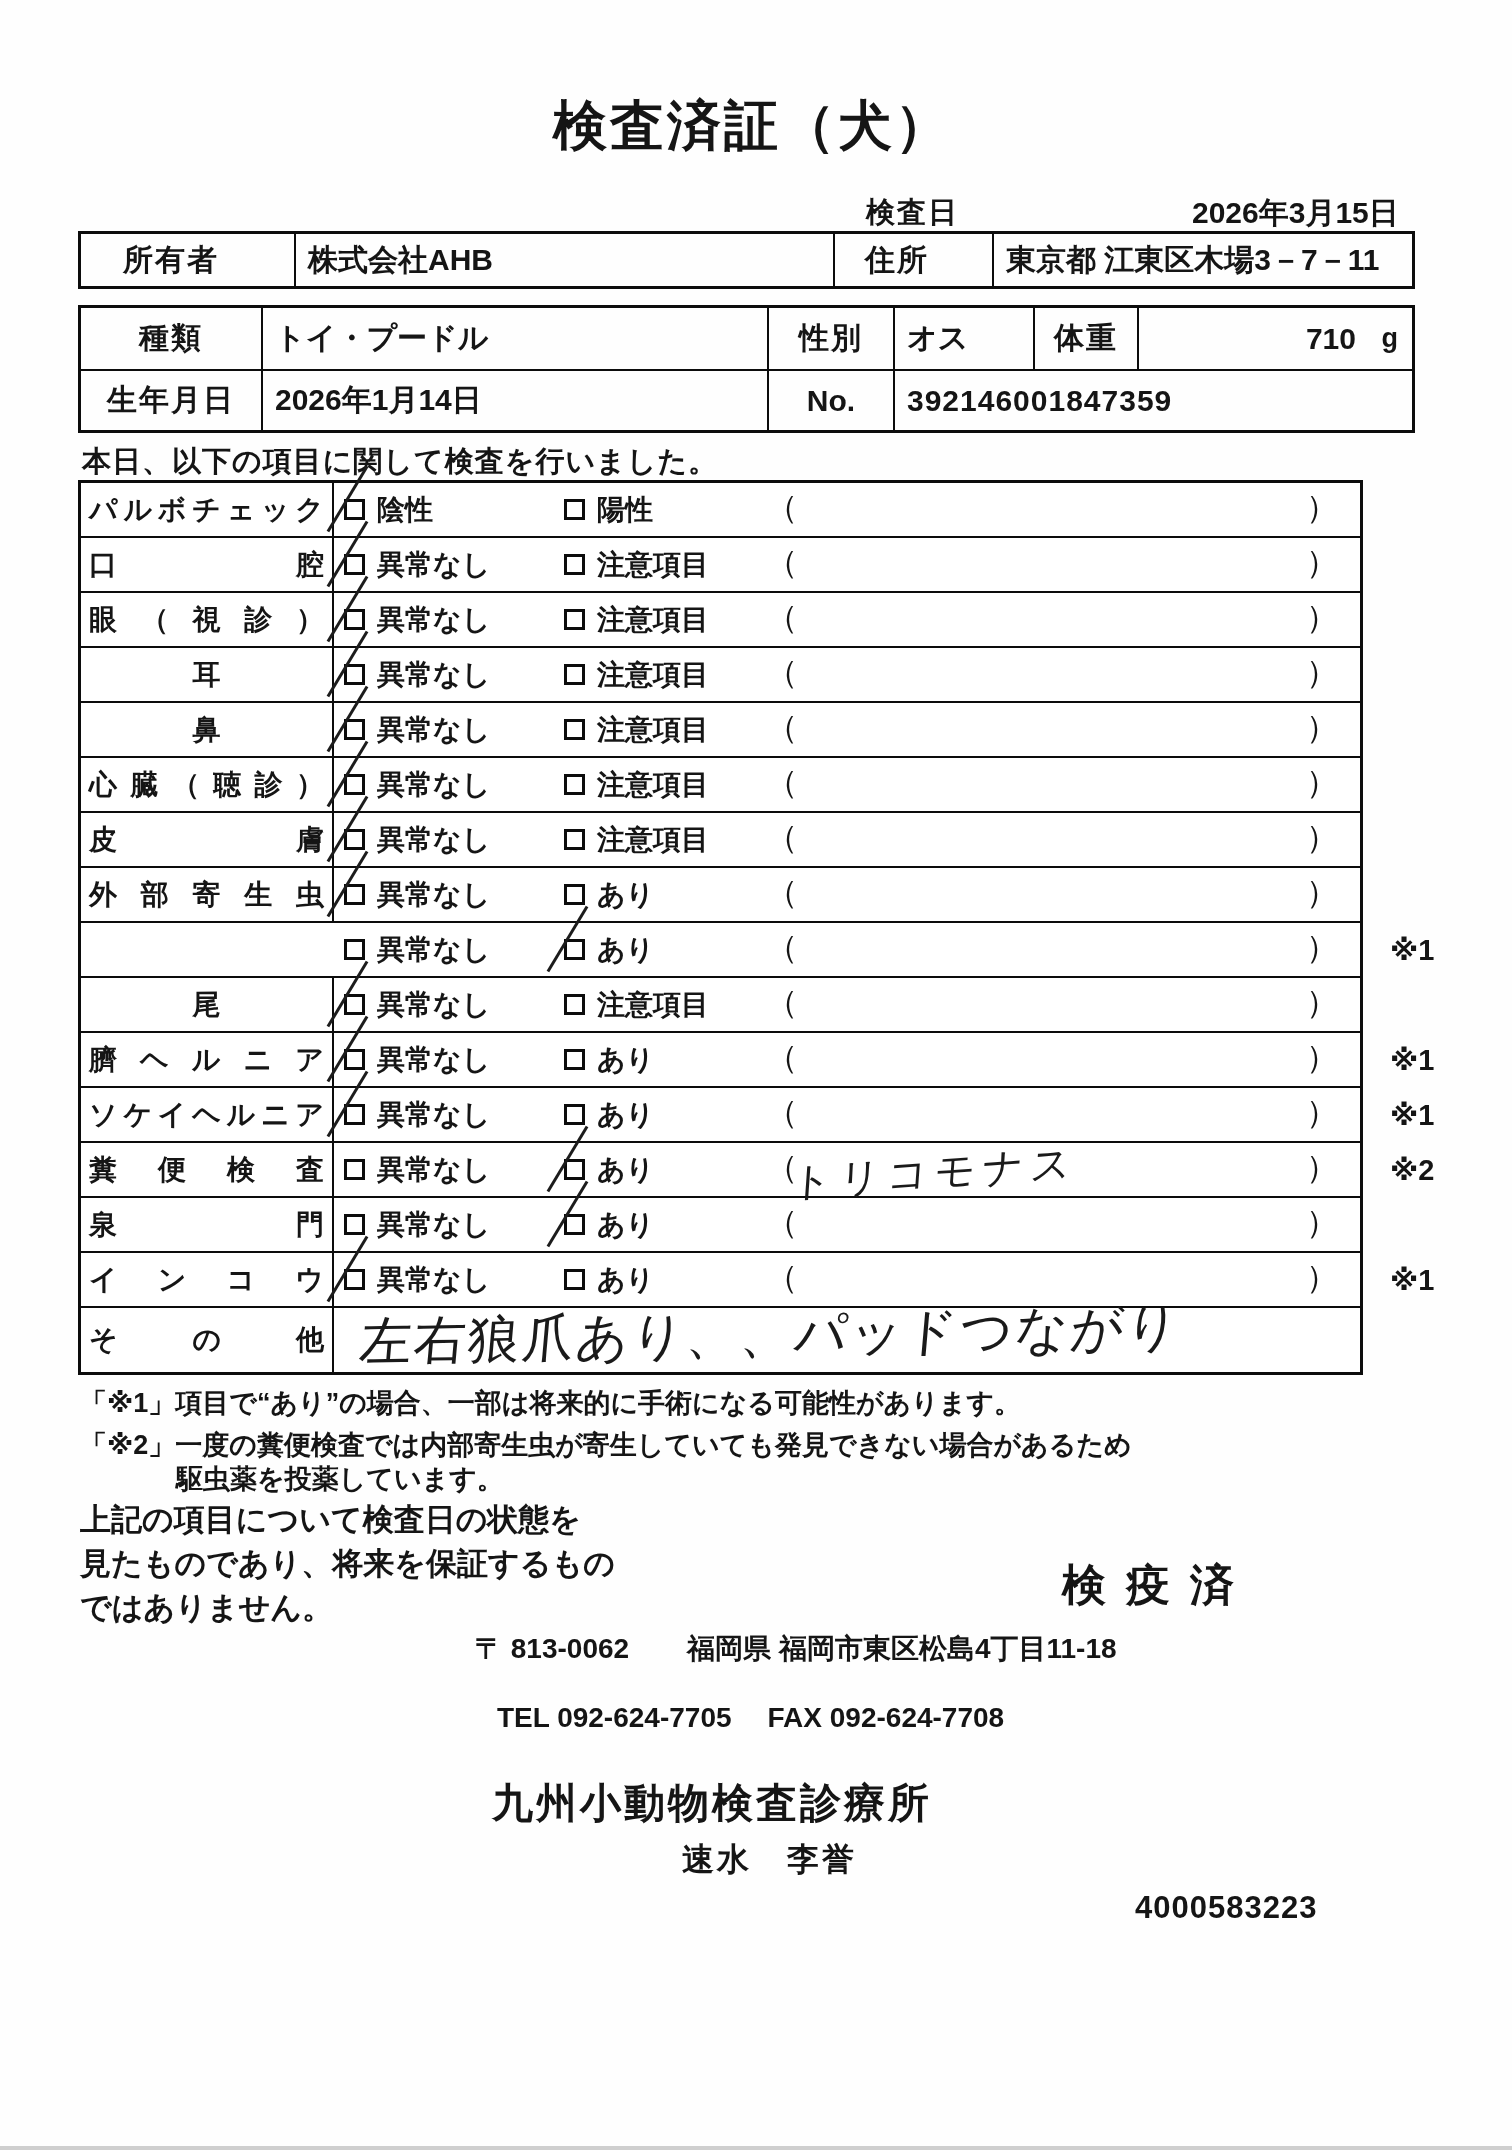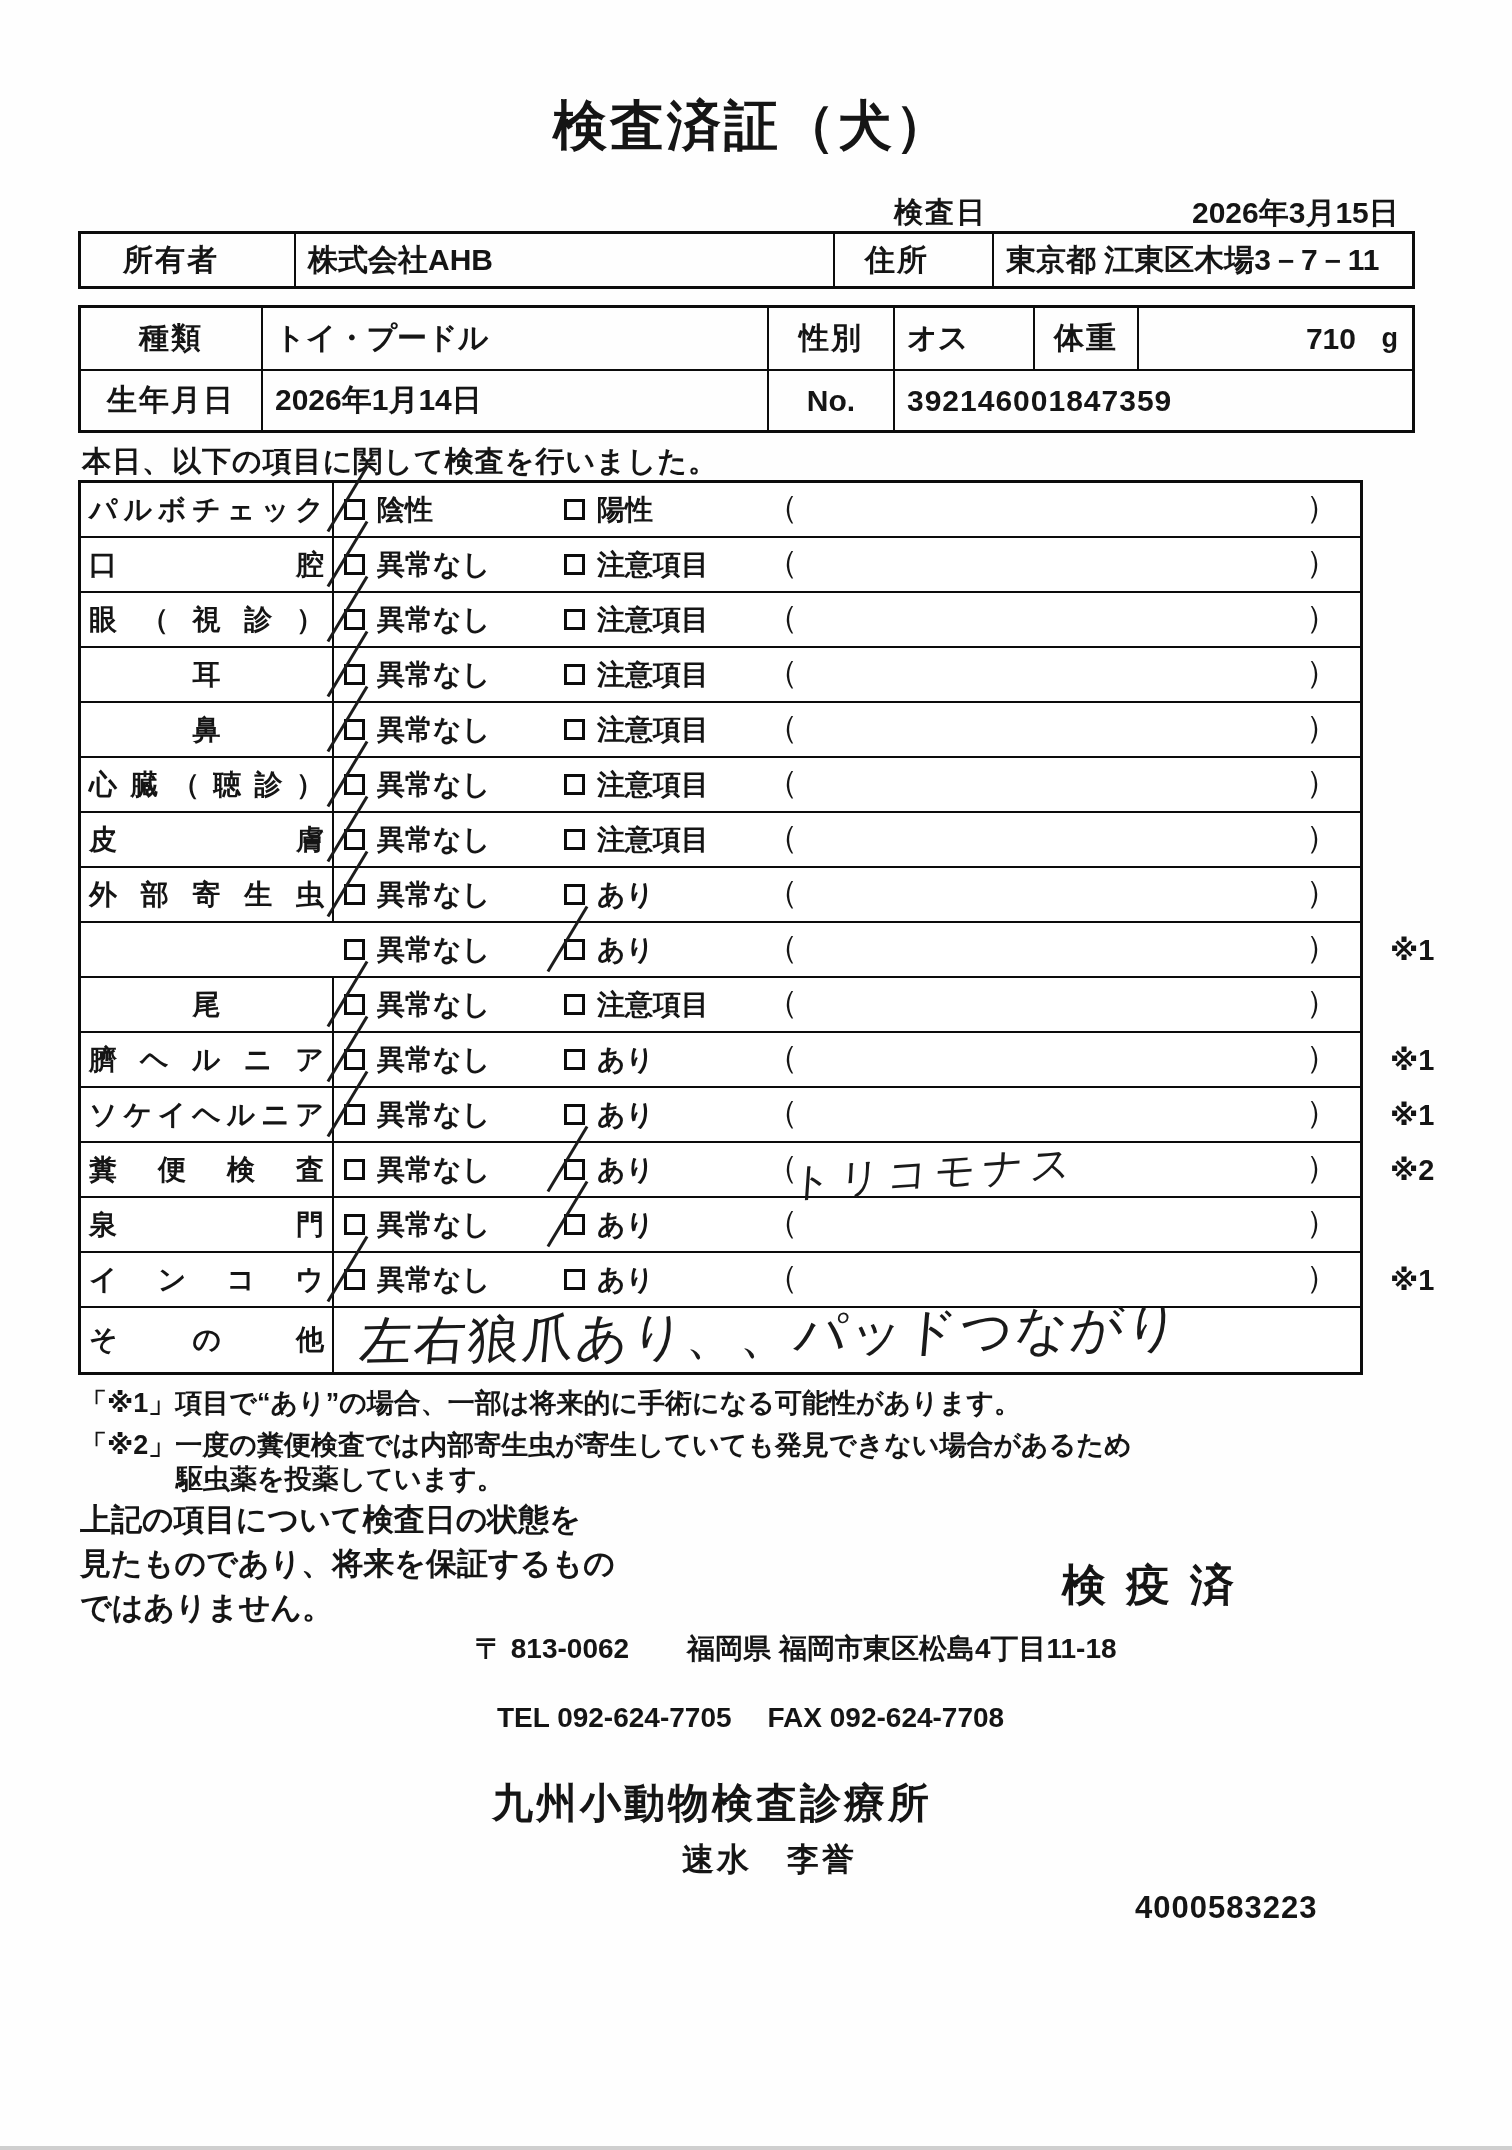--- a/index.html
+++ b/index.html
@@ -7,21 +7,21 @@
   .page {
     position:relative; width:1512px; height:2150px; margin:0 auto;
     background:#fefefe; color:#151515;
     font-family:"Liberation Sans","DejaVu Sans",sans-serif;
     font-weight:700; overflow:hidden;
   }
   
   .title { position:absolute; top:90px; left:13px; right:20px; text-align:center;
            font-size:54px; letter-spacing:3px; }
   
-  .date-label { position:absolute; top:193px; left:866px; font-size:29px; letter-spacing:2px;margin-left:28px; }
+  .date-label { position:absolute; top:193px; left:866px; font-size:29px; letter-spacing:2px; }
   .date-value { position:absolute; top:193px; left:1192px; font-size:30px; }
   
   .t1 { position:absolute; left:78px; top:231px; width:1337px; height:58px;
         border:3px solid #0c0c0c; display:grid; grid-template-columns:180px 506px 126px 1fr;gap:33px; }
   .t2 { position:absolute; left:78px; top:305px; width:1337px; height:128px;
         border:3px solid #0c0c0c; display:grid;
         grid-template-columns:180px 506px 126px 140px 104px 1fr;
         grid-template-rows:1fr 1fr; }
   .cell { display:flex; align-items:center; font-size:30px; overflow:hidden; }
   .cell.lab { justify-content:center; letter-spacing:2px; }

